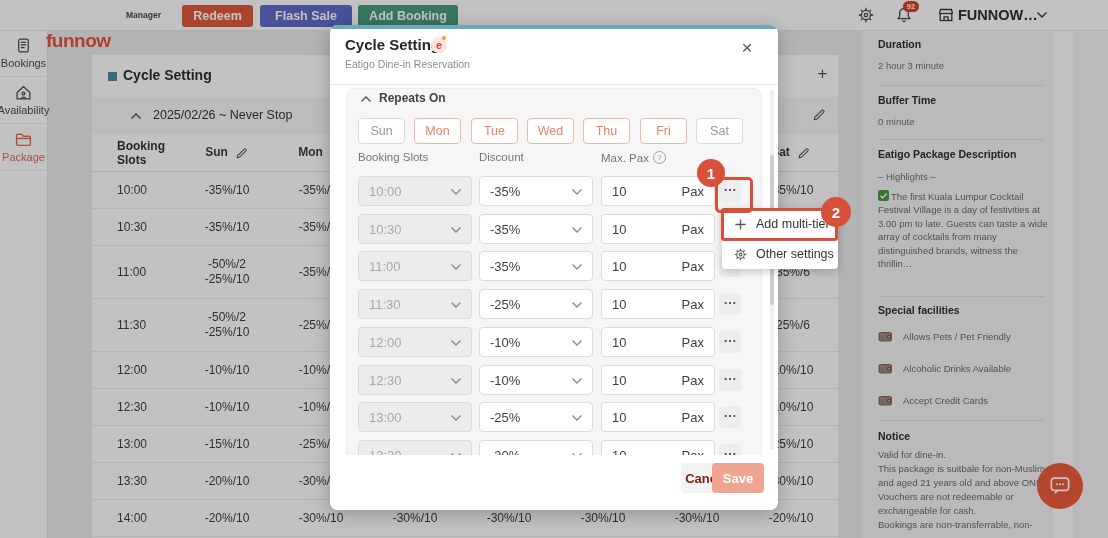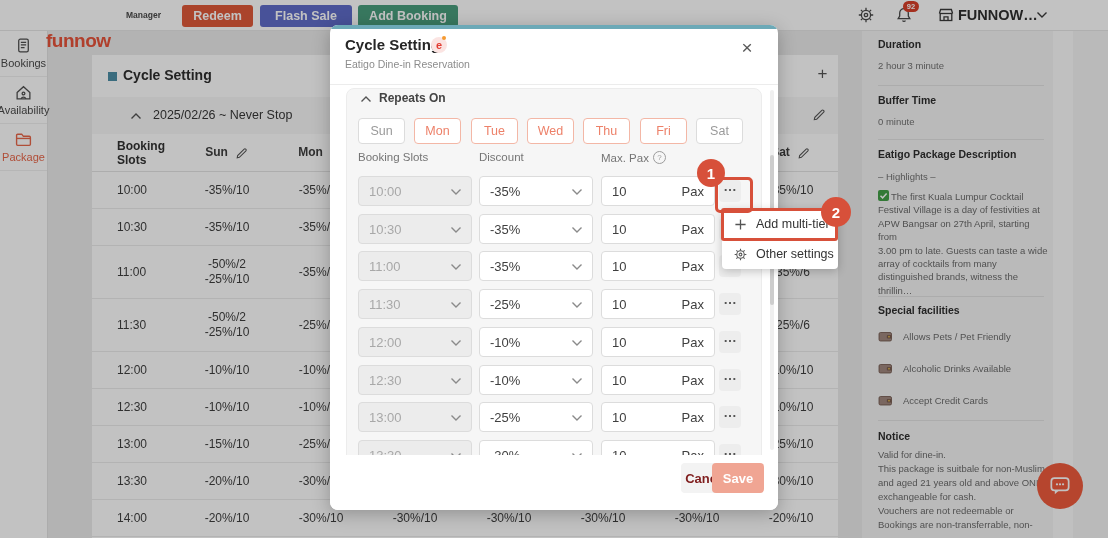--- a/index.html
+++ b/index.html
@@ -429,21 +429,20 @@
     <div class="rp-v" style="top:86px">0 minute</div>
     <div class="rp-div" style="top:109px"></div>
     <div class="rp-h" style="top:118px">Eatigo Package Description</div>
     <div class="rp-v" style="top:141px">– Highlights –</div>
     <div class="rp-para" style="top:160px" id="rp-desc">
         <div><span><svg width="11" height="11" viewBox="0 0 11 11" style="display:inline-block;vertical-align:-1px;margin-right:2px">
               <rect width="11" height="11" rx="2" fill="#43a047"></rect>
               <polyline points="2.5,5.8 4.6,7.9 8.6,3.4" fill="none" stroke="#fff" stroke-width="1.5"></polyline>
             </svg></span>The first Kuala Lumpur Cocktail</div>
         <div>Festival Village is a day of festivities at</div>
-        <div>APW Bangsar on 27th April, starting from</div>
         <div>3.00 pm to late. Guests can taste a wide</div>
         <div>array of cocktails from many</div>
         <div>distinguished brands, witness the thrillin…</div>
       </div>
     <div class="rp-div" style="top:266px"></div>
     <div class="rp-h" style="top:274px">Special facilities</div>
     <div class="abs" style="left:16px;top:290px" id="rp-fac">
         <div class="fac-item">
           <span>
             <svg width="15" height="13" viewBox="0 0 15 13">
@@ -474,22 +473,22 @@
           </span>
           <span class="ftxt">Accept Credit Cards</span>
         </div>
       </div>
     <div class="rp-div" style="top:390px"></div>
     <div class="rp-h" style="top:400px">Notice</div>
     <div class="rp-para" style="top:418px;line-height:14px" id="rp-notice">
         <div>Valid for dine-in.</div>
         <div>This package is suitbale for non-Muslim</div>
         <div>and aged 21 years old and above ONLY.</div>
+        <div>Vouchers are not redeemable or</div>
         <div>exchangeable for cash.</div>
-        <div>Vouchers are not redeemable or</div>
         <div>Bookings are non-transferrable, non-</div>
       </div>
   </div>
 
   <div class="chatbtn">
     <span>
       <svg width="26" height="26" viewBox="0 0 30 30" fill="none">
         <rect x="5" y="6" width="20" height="14" rx="3.5" stroke="#fff" stroke-width="2"></rect>
         <path d="M9 19.5v5l5.5-5z" fill="#fff"></path>
         <circle cx="11.5" cy="13" r="1.3" fill="#fff"></circle>

